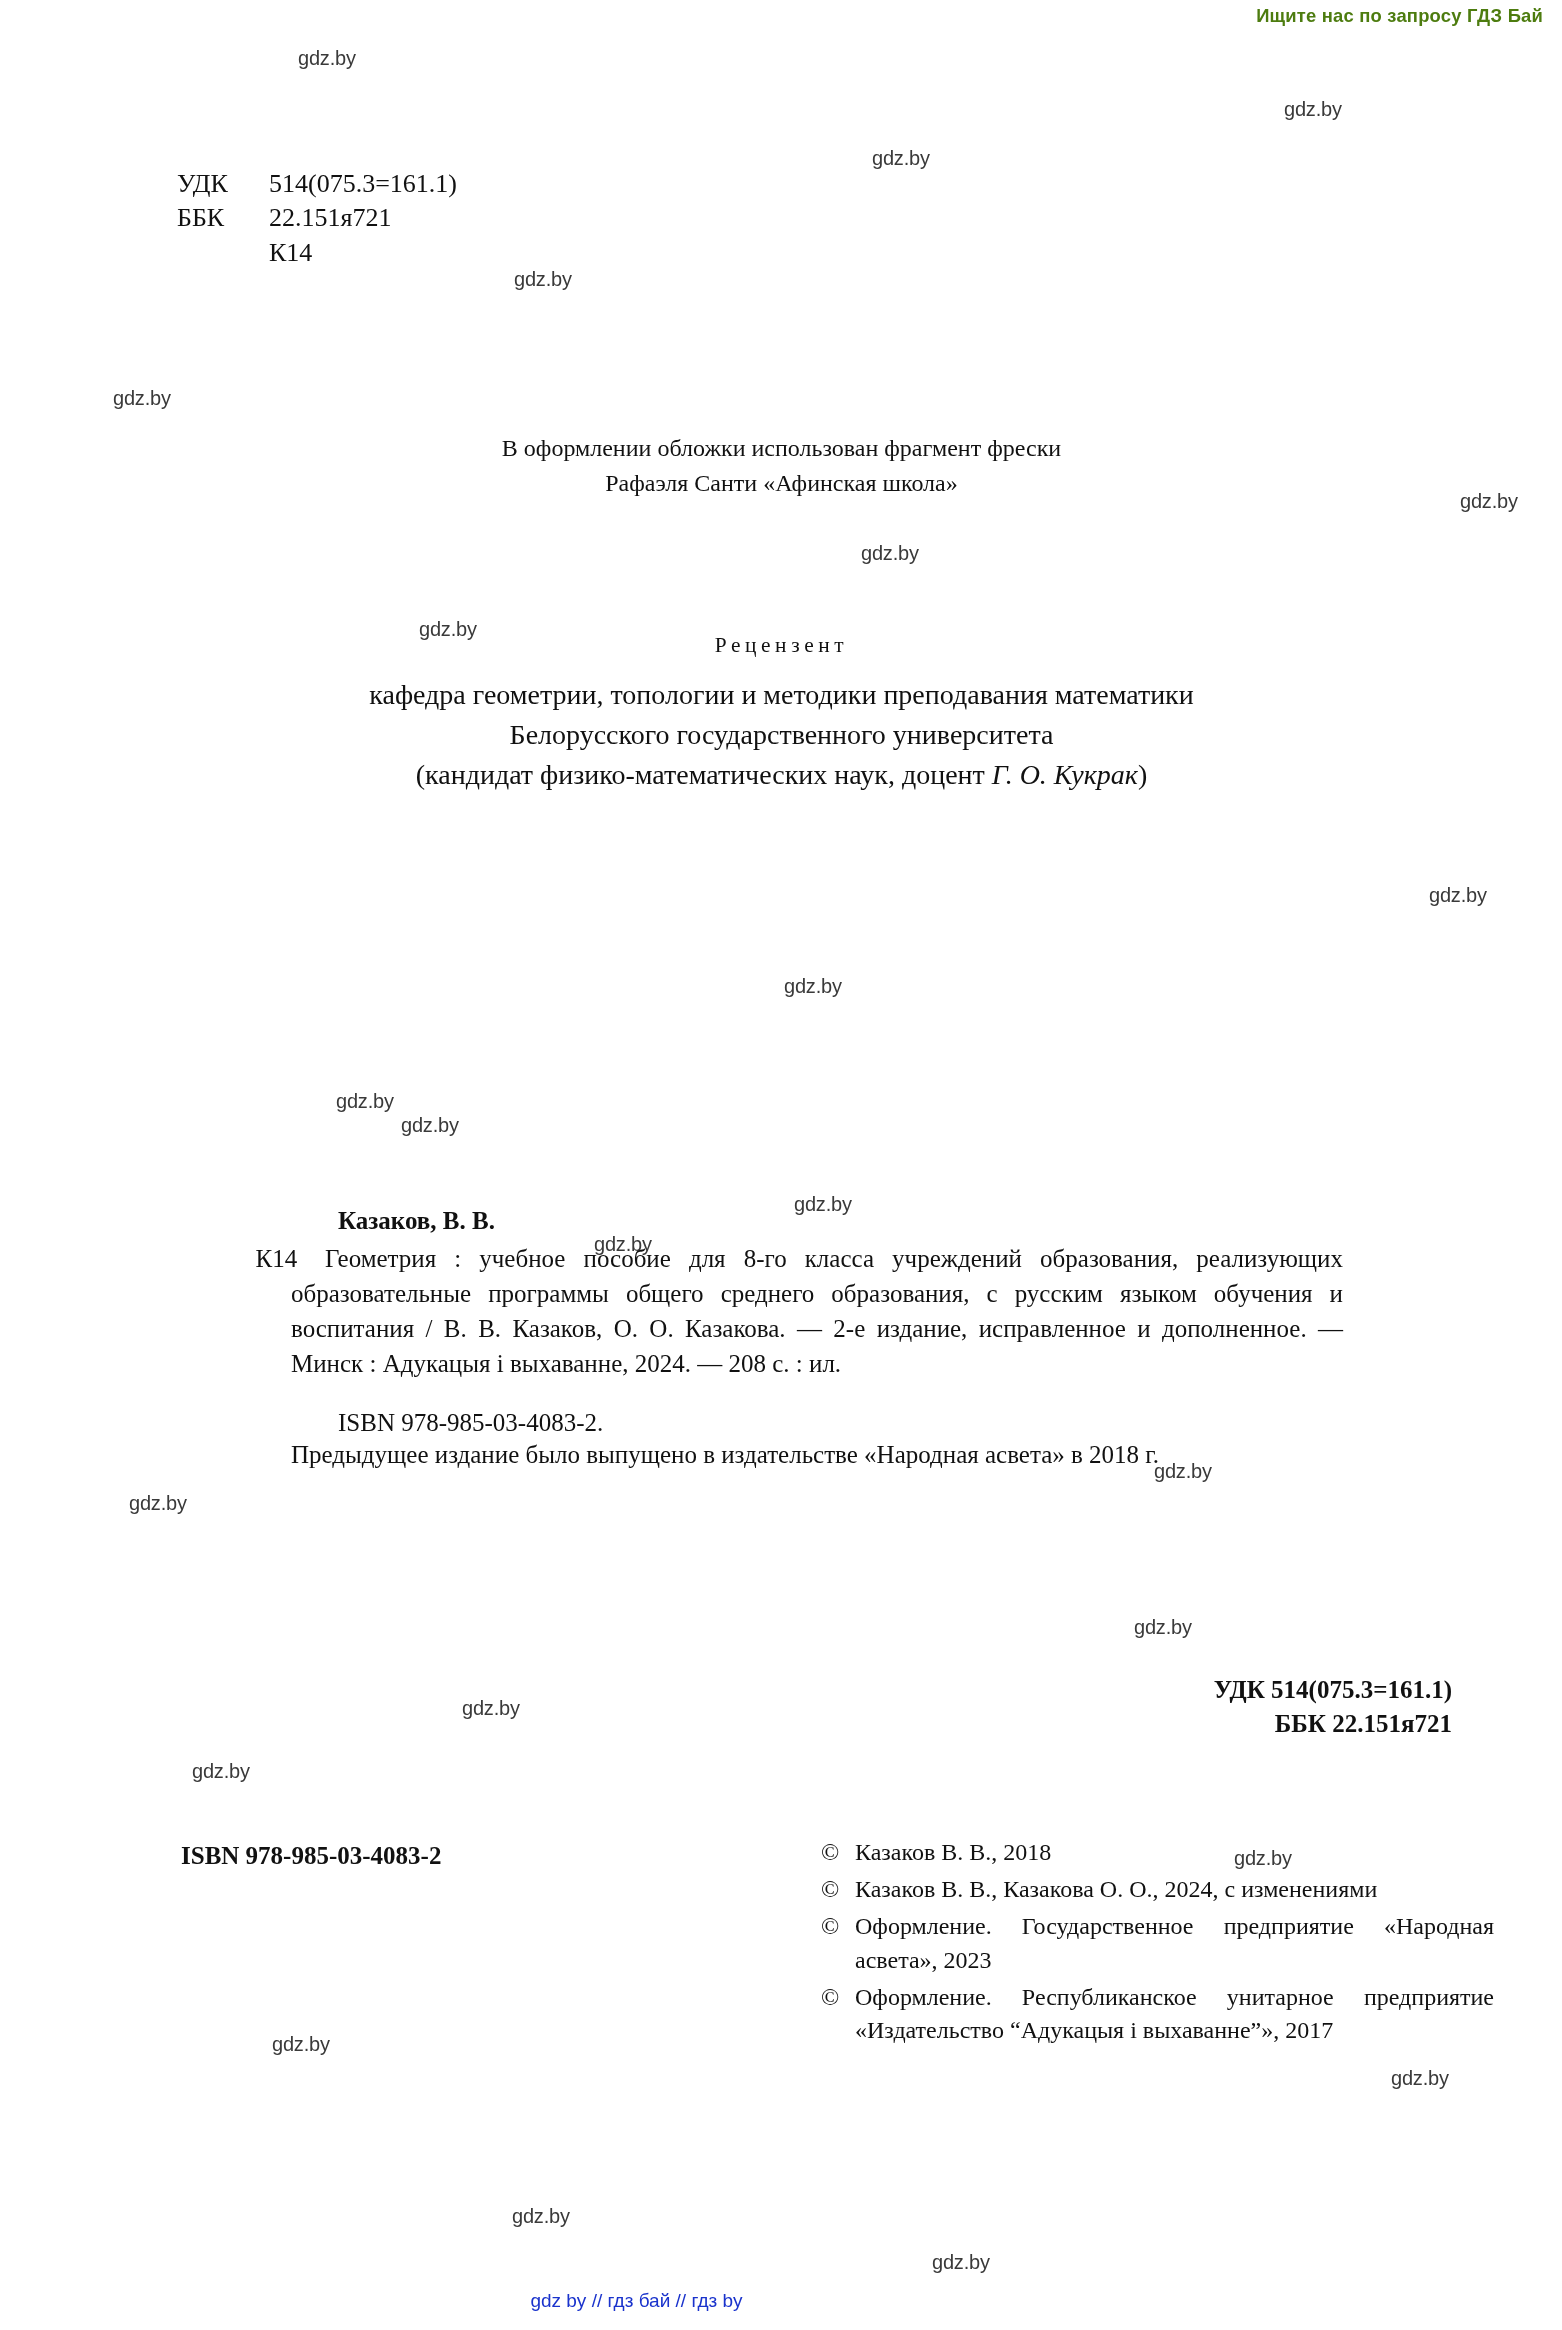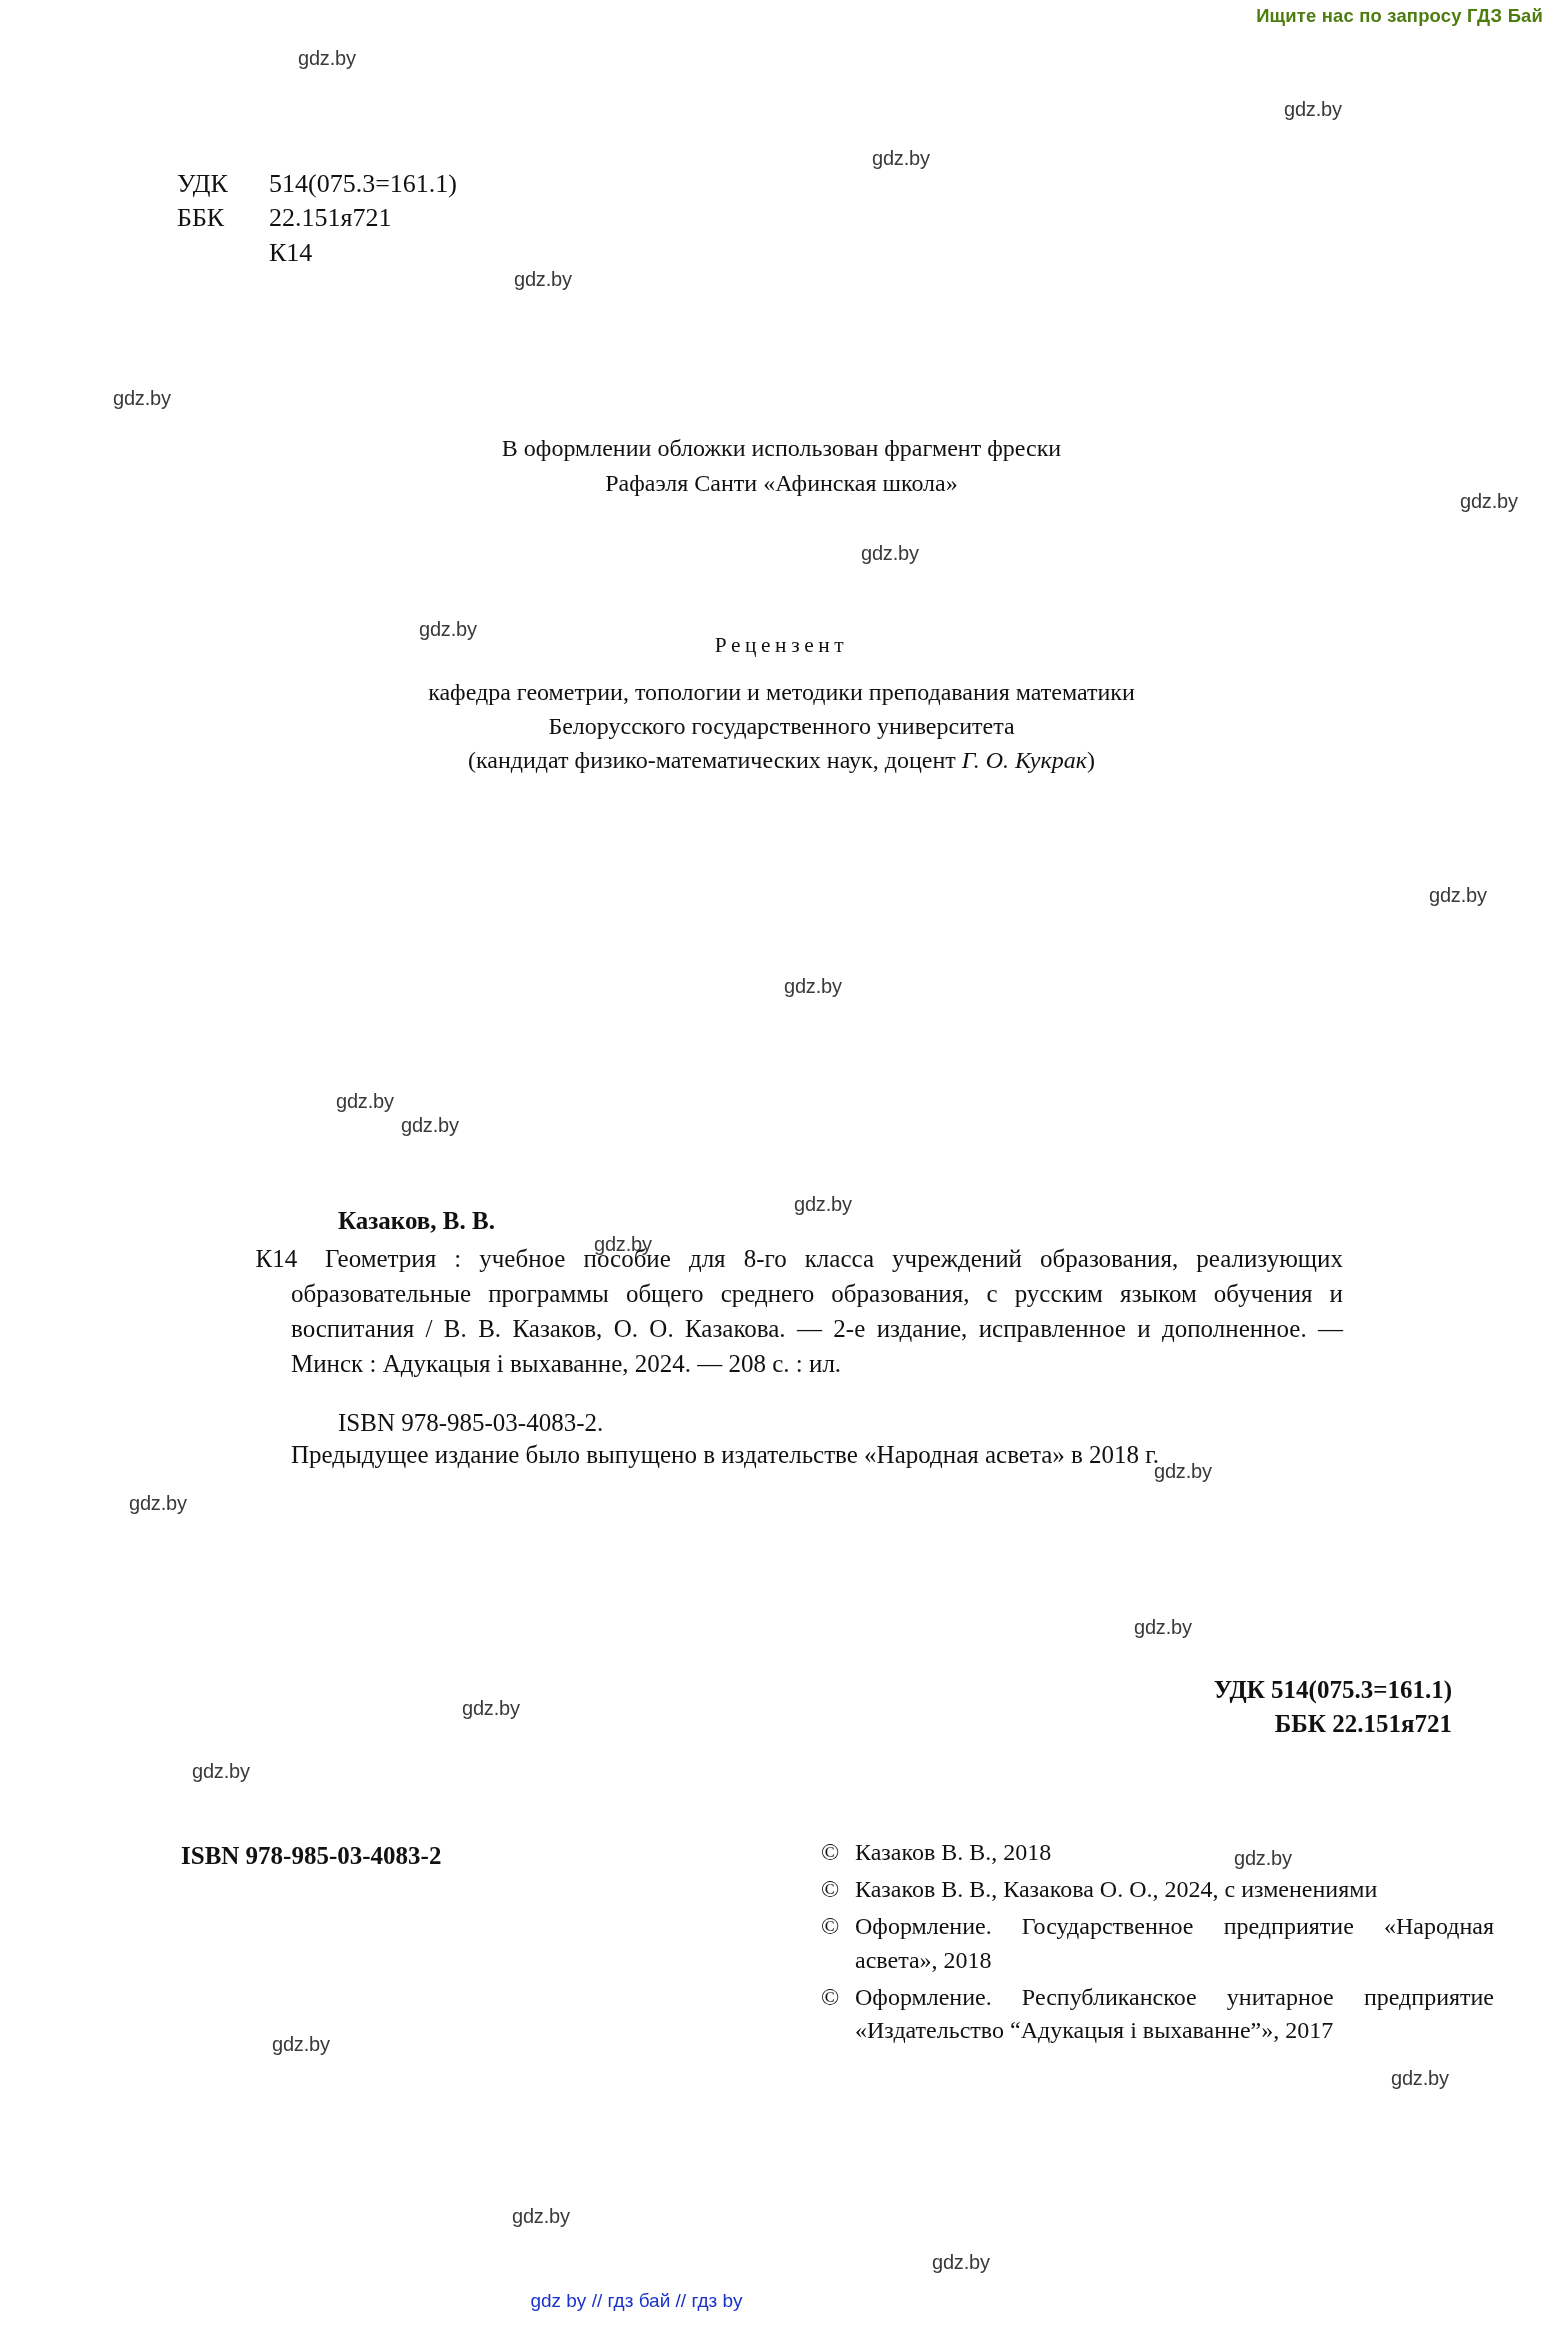--- a/index.html
+++ b/index.html
@@ -83,21 +83,21 @@
     text-align: center;
   }
   .reviewer .rev-title {
     display: block;
     font-size: 21.4px;
     letter-spacing: 4.6px;
     margin-bottom: 17px;
   }
   .reviewer .rev-line {
     display: block;
-    font-size: 24px;
+    font-size: 28px;
     line-height: 1.42;
     text-align: center;
   }
   .reviewer .ital { font-style: italic; }
 
   
   .biblio {
     position: absolute;
     left: 257px;
     top: 1207px;
@@ -267,20 +267,20 @@
   <div class="codes-bottom">
     <span class="row">УДК 514(075.3=161.1)</span>
     <span class="row">ББК 22.151я721</span>
   </div>
 
   <div class="isbn-bottom">ISBN 978-985-03-4083-2</div>
 
   <div class="copyright" id="copyright-block">
       <div class="c-item"><span class="mark">©</span><span>Казаков В. В., 2018</span></div>
       <div class="c-item"><span class="mark">©</span><span>Казаков В. В., Казакова О. О., 2024, с изменениями</span></div>
-      <div class="c-item"><span class="mark">©</span><span>Оформление. Государственное предприятие «Народная асвета», 2018</span></div>
+      <div class="c-item"><span class="mark">©</span><span>Оформление. Государственное предприятие «Народная асвета», 2023</span></div>
       <div class="c-item"><span class="mark">©</span><span>Оформление. Республиканское унитарное предприятие «Издательство “Адукацыя i выхаванне”», 2017</span></div>
     </div>
 
   <div class="footer-links">gdz by  //  гдз бай  //  гдз by</div>
 
 </div>
 
 
 </body></html>

